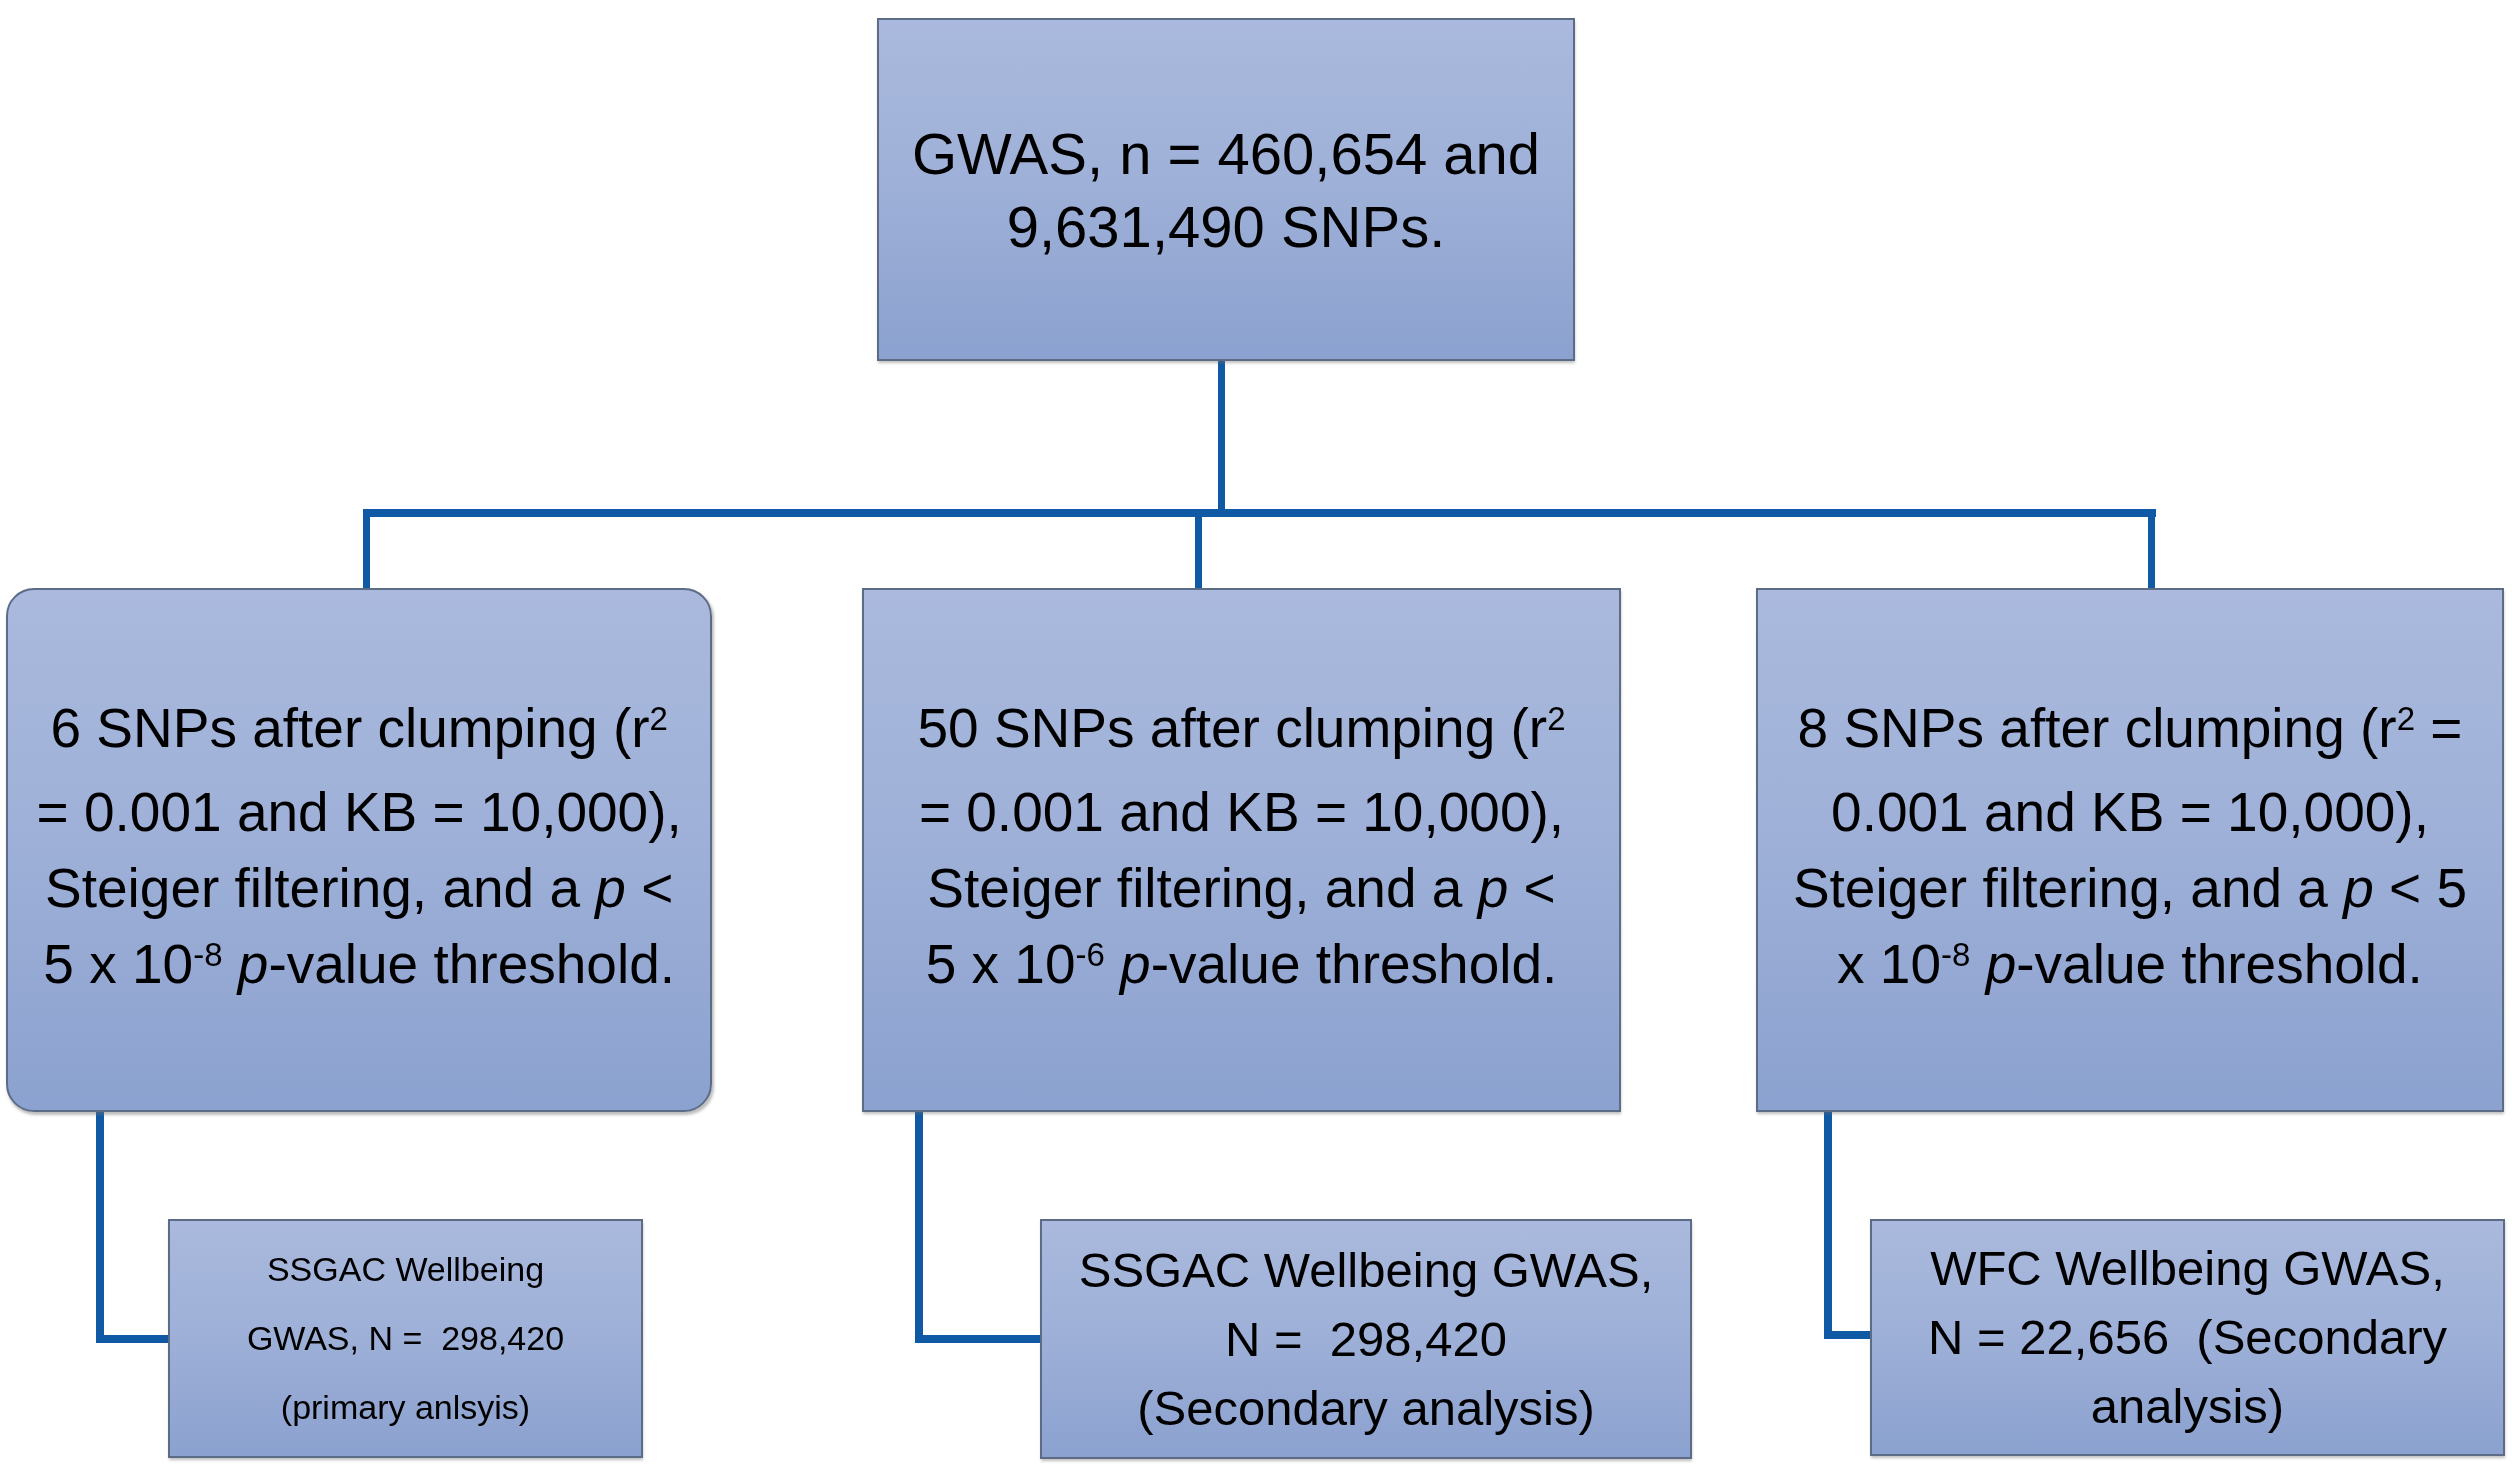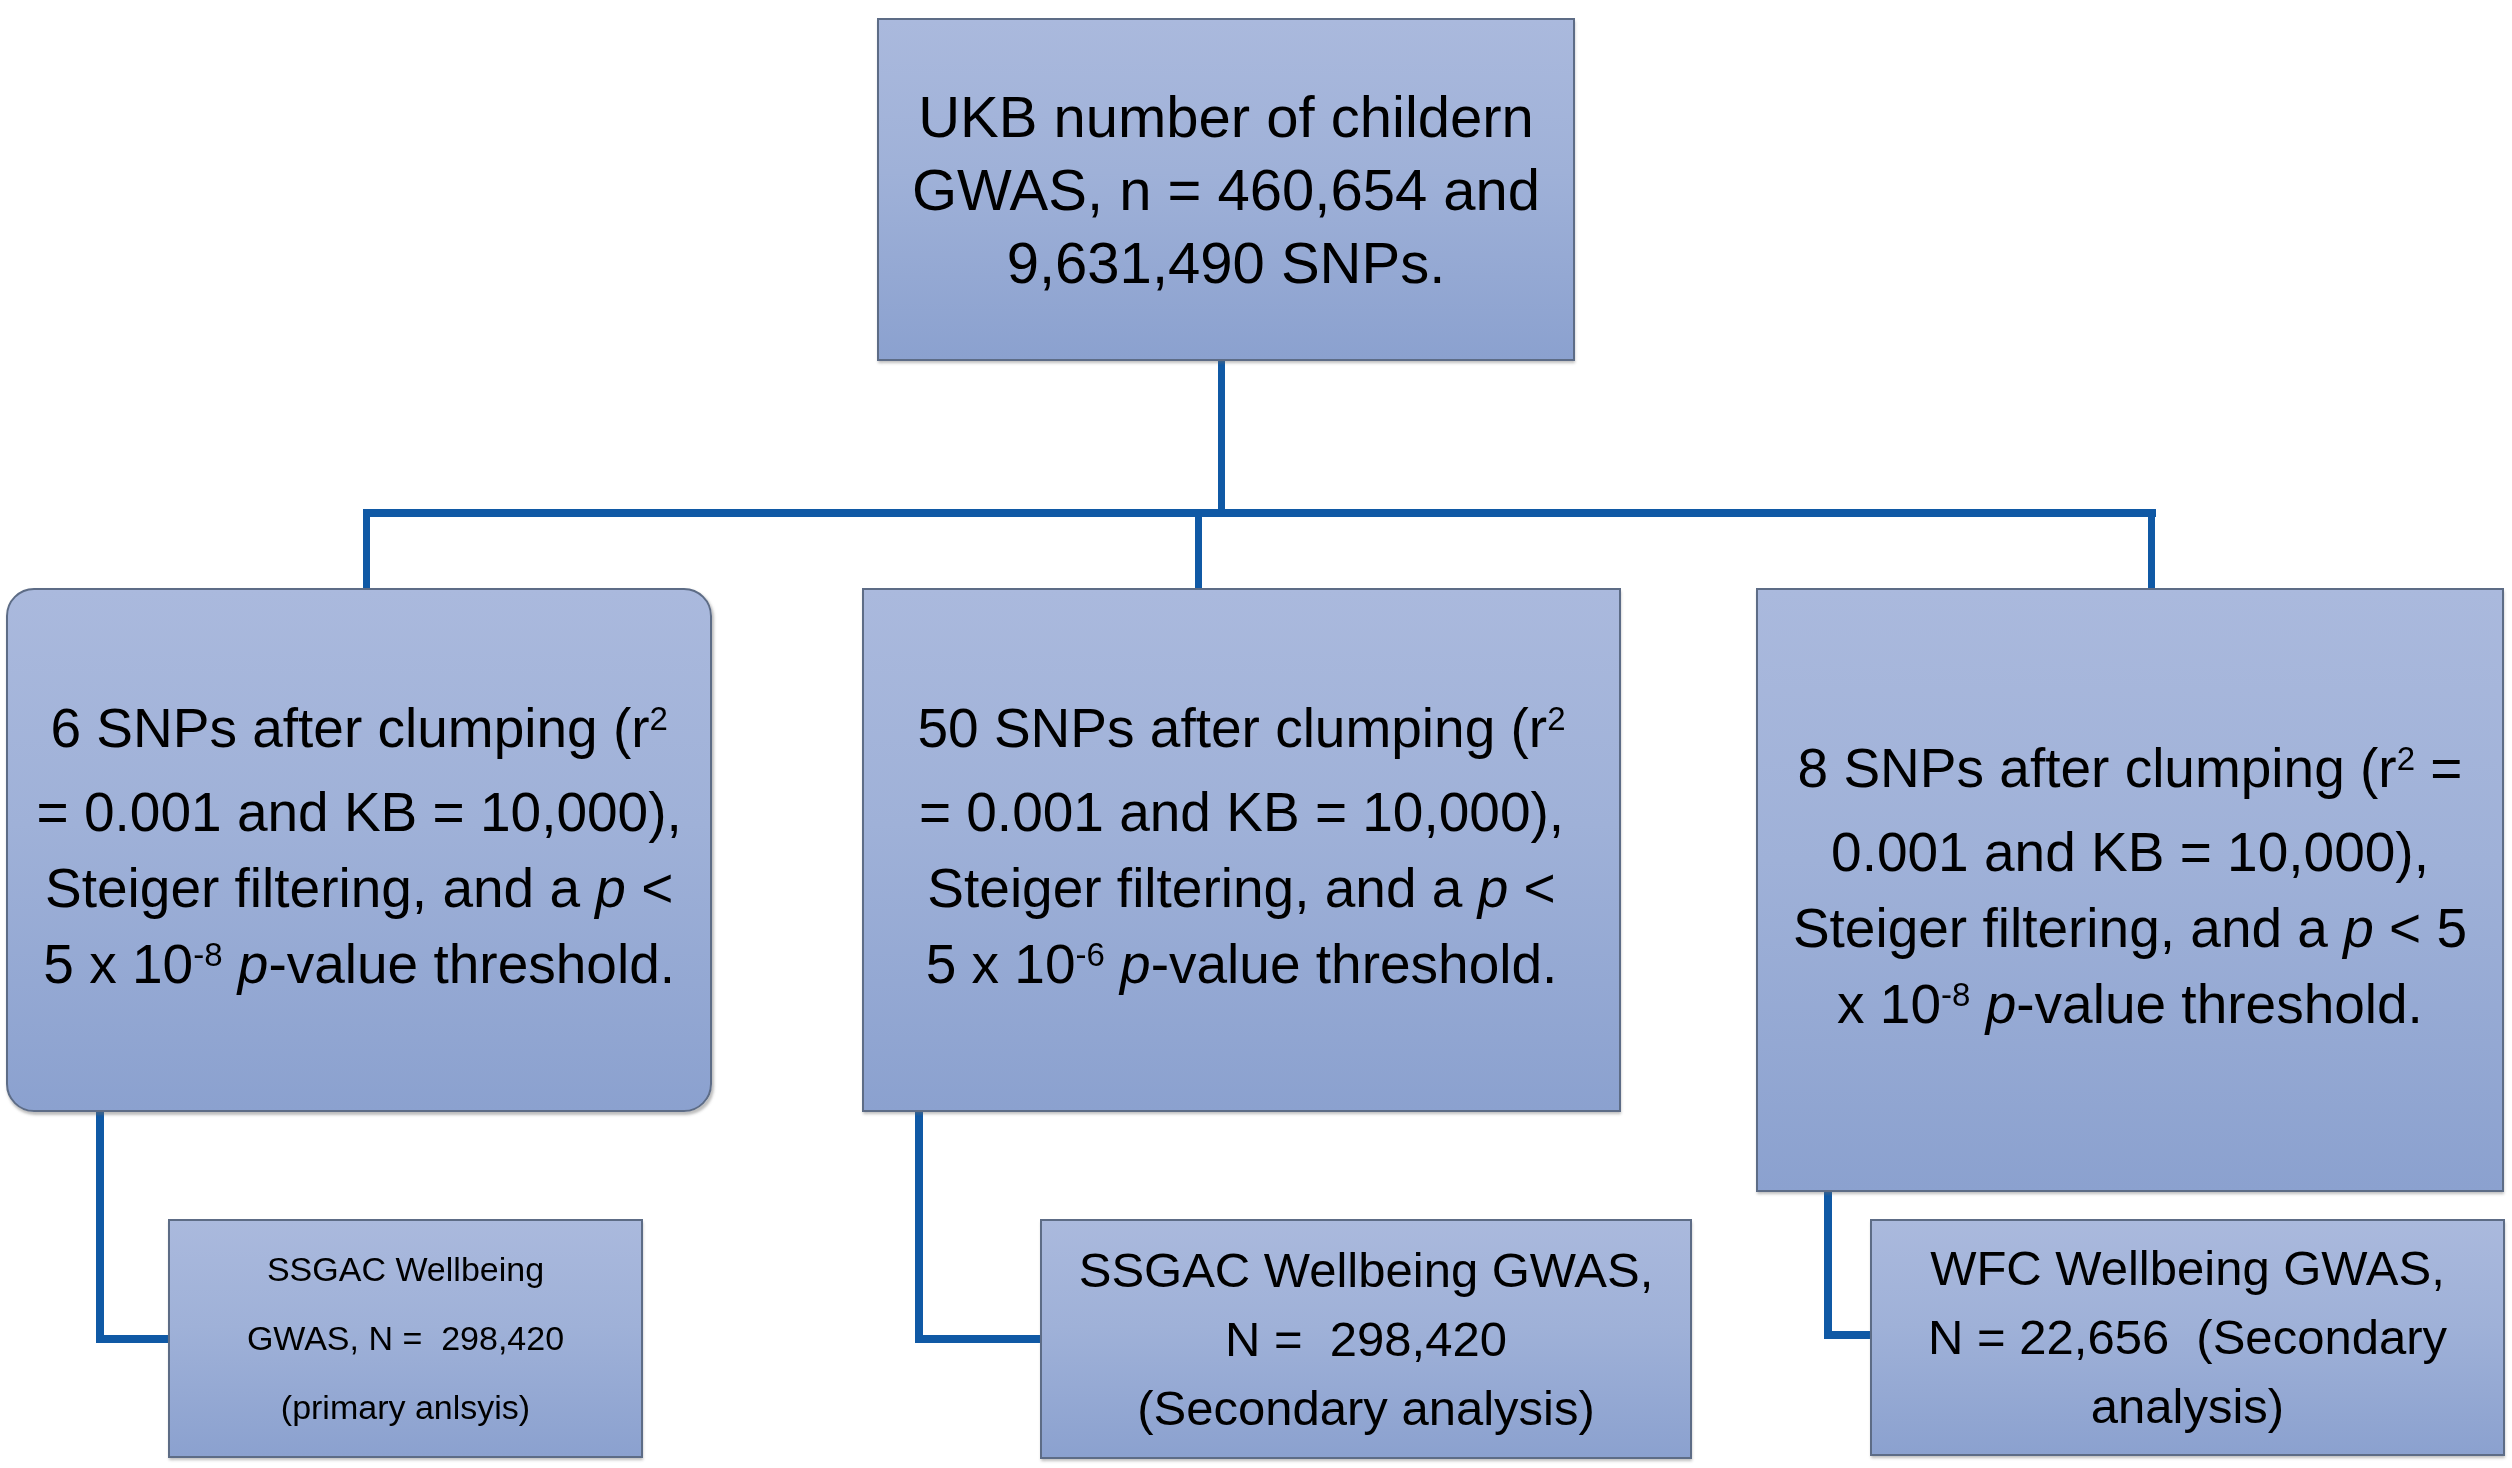--- a/index.html
+++ b/index.html
@@ -32,21 +32,21 @@
   }
   .line{white-space:pre;}
   .sup{
     font-size:0.60em;
     position:relative;
     top:-0.52em;
   }
   .node-top   {left:877px;top:18px;  width:698px;height:343px;font-size:58px;line-height:73px;}
   .node-ml    {left:6.2px;   top:588px; width:706px;height:524px;font-size:55px;line-height:76px;border-radius:28px;}
   .node-mm    {left:862px;top:588px; width:759px;height:524px;font-size:55px;line-height:76px;justify-content:center;}
-  .node-mr    {left:1756px;top:588px; width:748px;height:604px;font-size:55px;line-height:76px;}
+  .node-mr    {left:1756px;top:588px; width:748px;height:524px;font-size:55px;line-height:76px;}
   .node-bl    {left:168px; top:1219px;width:475px; height:239px;font-size:34px;line-height:69px;align-items:center;}
   .node-bm    {left:1040px;top:1219px;width:652px; height:240px;font-size:49px;line-height:69px;text-align:center;}
   .node-br    {left:1870px;top:1219px;width:635px; height:237px;font-size:49px;line-height:69px;}
   .conn{position:absolute;background:var(--conn);}
   .c-stem   {left:1218px;top:361px; width:6.9px;  height:152px;}
   .c-bar    {left:363px; top:509px; width:1793px;height:8.2px;}
   .c-drop-l {left:363px; top:509px; width:6.9px;  height:79px;}
   .c-drop-m {left:1195px;top:509px; width:6.9px;  height:79px;}
   .c-drop-r {left:2148px;top:509px; width:6.9px;  height:79px;}
   .c-el-v   {left:96px; top:1112px;width:7.6px;  height:231px;}
@@ -67,21 +67,20 @@
   <div class="conn c-drop-m"></div>
   <div class="conn c-drop-r"></div>
   <div class="conn c-el-v"></div>
   <div class="conn c-el-h"></div>
   <div class="conn c-em-v"></div>
   <div class="conn c-em-h"></div>
   <div class="conn c-er-v"></div>
   <div class="conn c-er-h"></div>
 
   <div class="node node-top">
-    <div class="line"><span>UKB number of childern</span></div>
     <div class="line"><span>GWAS, n = 460,654 and</span></div>
     <div class="line"><span>9,631,490 SNPs.</span></div>
   </div>
 
   <div class="node node-ml">
     <div class="line"><span>6 SNPs after clumping (r</span><span class="sup">2</span></div>
     <div class="line"><span>= 0.001 and KB = 10,000),</span></div>
     <div class="line"><span>Steiger filtering, and a </span><i>p</i><span> &lt;</span></div>
     <div class="line"><span>5 x 10</span><span class="sup">-8</span><span> </span><i>p</i><span>-value threshold.</span></div>
   </div>

